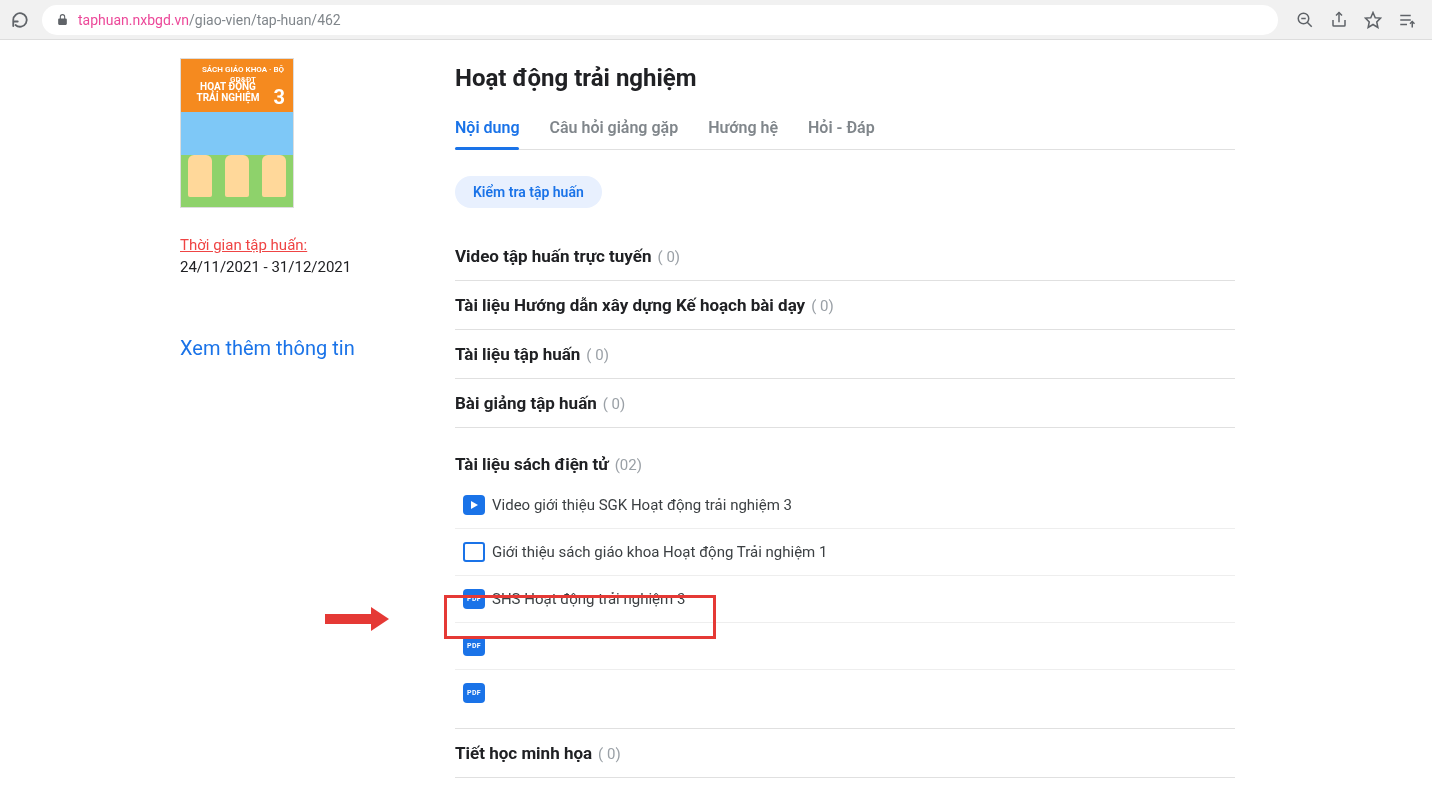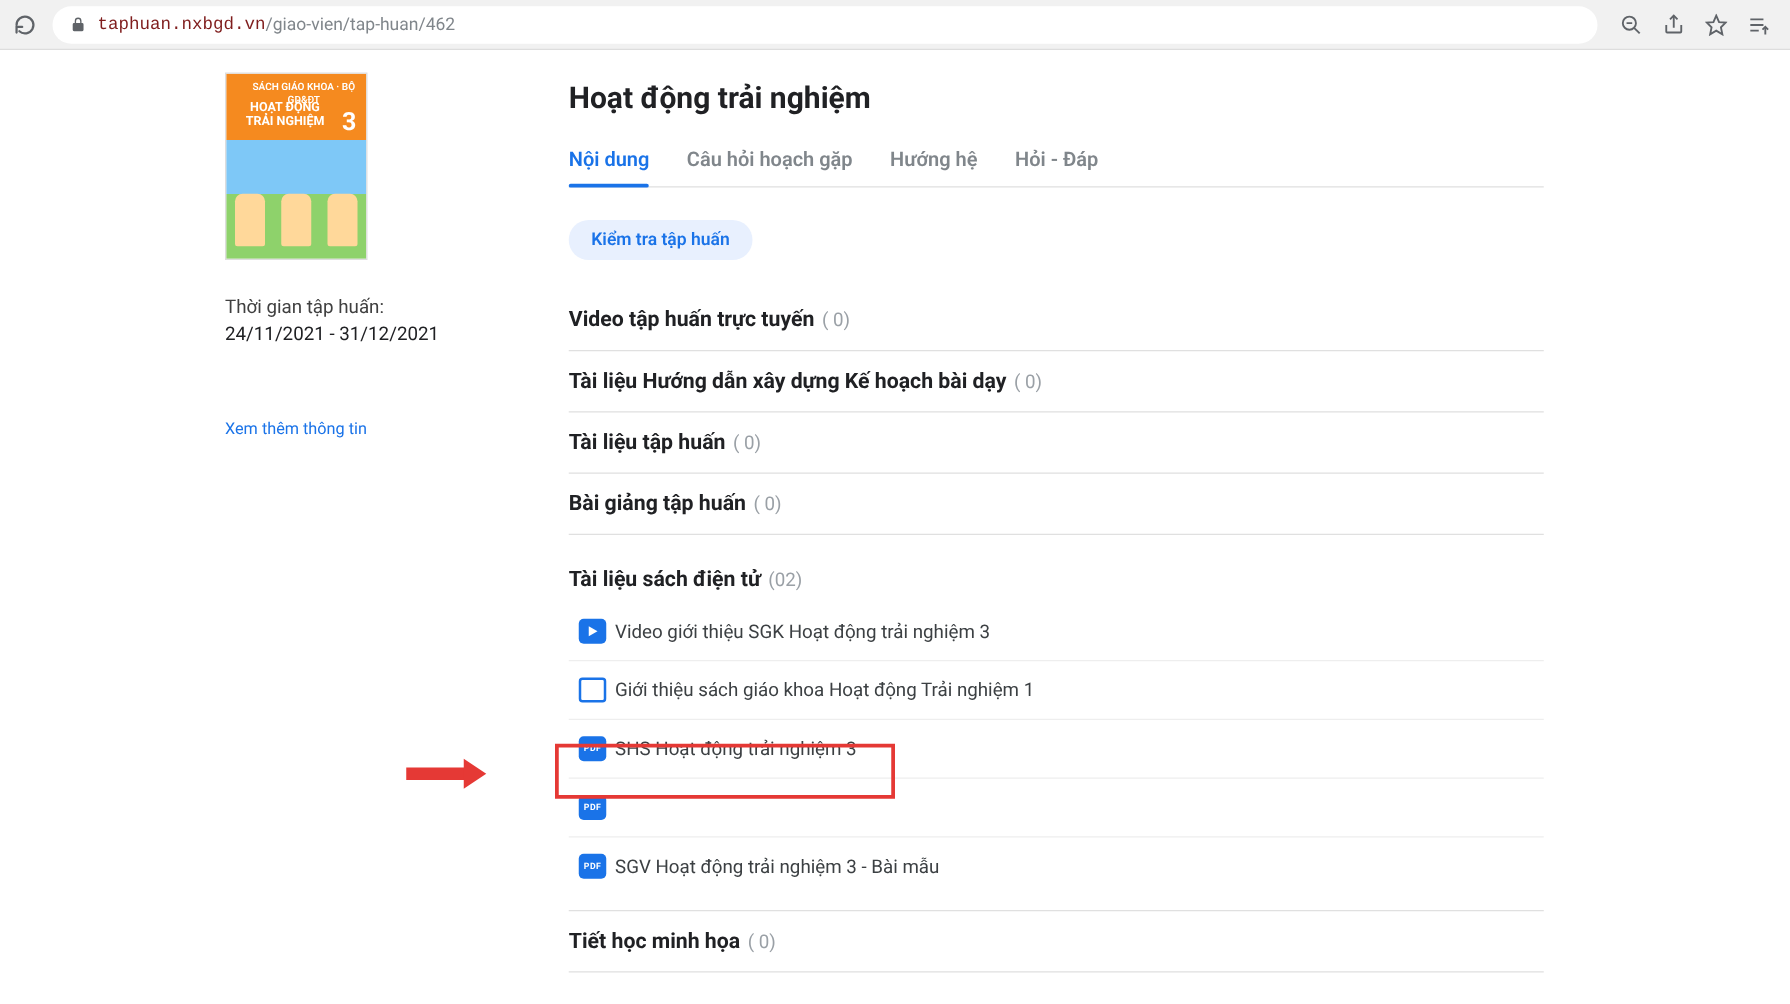--- a/index.html
+++ b/index.html
@@ -30,21 +30,21 @@
     border-radius:16px;
     height:30px;
     margin:0 8px;
     display:flex;
     align-items:center;
     padding:0 12px;
     color:#5f6368;
     font-size:14px;
   }
   .lock-icon { width:16px; display:inline-flex; align-items:center; justify-content:center; margin-right:8px; color:#5f6368;}
-  .url-host { color:#7f1d1d;font-family:Liberation Mono, monospace; }
+  .url-host { color:#ec4899; }
   .url-path { color:#80868b; }
   .bar-icons { display:flex; align-items:center; gap:16px; padding:0 10px; color:#5f6368; }
   .bar-icons span { cursor:pointer; display:inline-flex; }
 
   .page {
     display:flex;
     max-width:1430px;
     padding: 18px 0 40px 0;
   }
   .sidebar {
@@ -80,23 +80,23 @@
   .book-cover .kids{
     position:absolute; bottom:10px; left:0; right:0;
     display:flex; justify-content:space-around;
   }
   .book-cover .kid{
     width:24px; height:42px;
     background:#ffd89a;
     border-radius:6px 6px 2px 2px;
     position:relative;
   }
-  .sidebar-label { color:#404040; font-size:15px; margin-bottom:4px;}
+  .sidebar-label { color:#ef4444; font-size:15px; margin-bottom:4px;text-decoration:underline;}
   .sidebar-dates { color:#202124; font-size:15px; margin-bottom:60px;}
-  .sidebar-link { color:#1a73e8; font-size:13px; cursor:pointer;}
+  .sidebar-link { color:#1a73e8; font-size:20px; cursor:pointer;}
 
   .main {
     flex:1;
     padding-right:40px;
     max-width: 820px;
   }
   .main h1 {
     font-size:24px; font-weight:700; margin:6px 0 26px 0; color:#202124;
   }
   .tabs {
@@ -251,21 +251,21 @@
     <div class="sidebar-label">Thời gian tập huấn:</div>
     <div class="sidebar-dates">24/11/2021 - 31/12/2021</div>
     <div class="sidebar-link">Xem thêm thông tin</div>
   </aside>
 
   <main class="main">
     <h1>Hoạt động trải nghiệm</h1>
 
     <div class="tabs">
       <div class="tab active">Nội dung</div>
-      <div class="tab">Câu hỏi hoạch gặp</div>
+      <div class="tab">Câu hỏi giảng gặp</div>
       <div class="tab">Hướng hệ</div>
       <div class="tab">Hỏi - Đáp</div>
     </div>
 
     <div class="pill-btn">Kiểm tra tập huấn</div>
 
     <div class="section">
       <div class="section-title">
         <span>Video tập huấn trực tuyến</span>
         <span class="count">( 0)</span>
@@ -316,21 +316,20 @@
         </div>
         <div class="item-row">
           <span class="file-icon pdf">
                 <span>PDF</span>
               </span>
         </div>
         <div class="item-row">
           <span class="file-icon pdf">
                 <span>PDF</span>
               </span>
-          <span>SGV Hoạt động trải nghiệm 3 - Bài mẫu</span>
         </div>
       </div>
     </div>
 
     <div class="section" style="border-top:1px solid #e0e0e0; margin-top:6px;">
       <div class="section-title">
         <span>Tiết học minh họa</span>
         <span class="count">( 0)</span>
       </div>
     </div>

